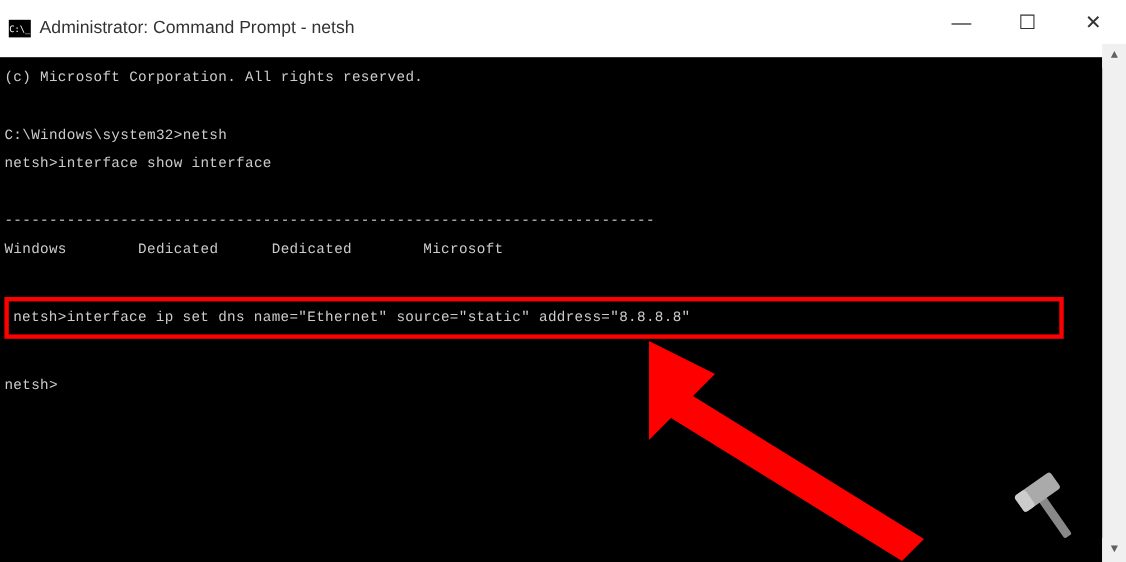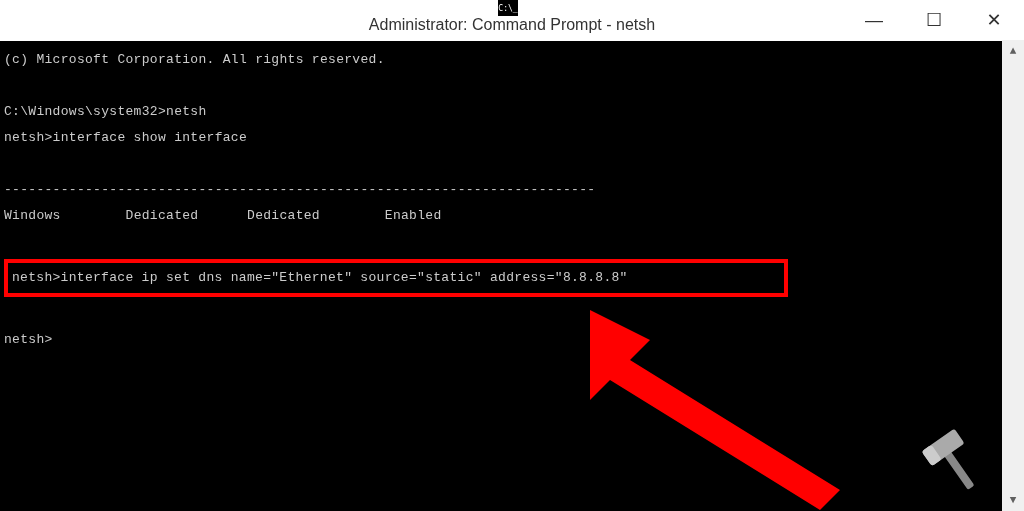--- a/index.html
+++ b/index.html
@@ -11,27 +11,26 @@
       overflow: hidden;
       position: relative;
     }
     .window {
       width: 1024px;
       height: 511px;
       background: #fff;
       position: relative;
     }
     .titlebar {
-      height: 41px;
+      height: 52px;
       background: #fff;
       display: flex;
       align-items: center;
       padding: 0 8px;
       position: relative;
-      flex-direction: column;
     }
     .titlebar-icon {
       width: 20px;
       height: 16px;
       background: #000;
       margin-right: 8px;
       position: relative;
       display: flex;
       align-items: center;
       justify-content: center;
@@ -78,21 +77,21 @@
     }
     .terminal-line {
       line-height: 26px;
       white-space: pre;
     }
     .highlight-box {
       border: 4px solid #ff0000;
       padding: 2px 4px;
       margin: 4px 0;
       display: inline-block;
-      width: 784px;
+      width: 963px;
     }
     .scrollbar {
       position: absolute;
       right: 0;
       top: 40px;
       width: 22px;
       height: 471px;
       background: #f0f0f0;
     }
     .scrollbar-up, .scrollbar-down {
@@ -137,21 +136,21 @@
     </div>
   </div>
 
   <div class="terminal">
     <div class="terminal-line">(c) Microsoft Corporation. All rights reserved.</div>
     <div class="terminal-line"> </div>
     <div class="terminal-line"><span>C:\Windows\system32&gt;</span><span>netsh</span></div>
     <div class="terminal-line"><span>netsh&gt;</span><span>interface show interface</span></div>
     <div class="terminal-line"> </div>
     <div class="terminal-line">-------------------------------------------------------------------------</div>
-    <div class="terminal-line"><span>Windows</span>        <span>Dedicated</span>      <span>Dedicated</span>        <span>Enabled</span></div>
+    <div class="terminal-line"><span>Windows</span>        <span>Dedicated</span>      <span>Dedicated</span>        <span>Microsoft</span></div>
     <div class="terminal-line"> </div>
     <div class="highlight-box">
       <div class="terminal-line"><span>netsh&gt;</span><span>interface ip set dns name="Ethernet" source="static" address="8.8.8.8"</span></div>
     </div>
     <div class="terminal-line"> </div>
     <div class="terminal-line"><span>netsh&gt;</span></div>
   </div>
 
   <div class="scrollbar">
     <div class="scrollbar-up">▲</div>

